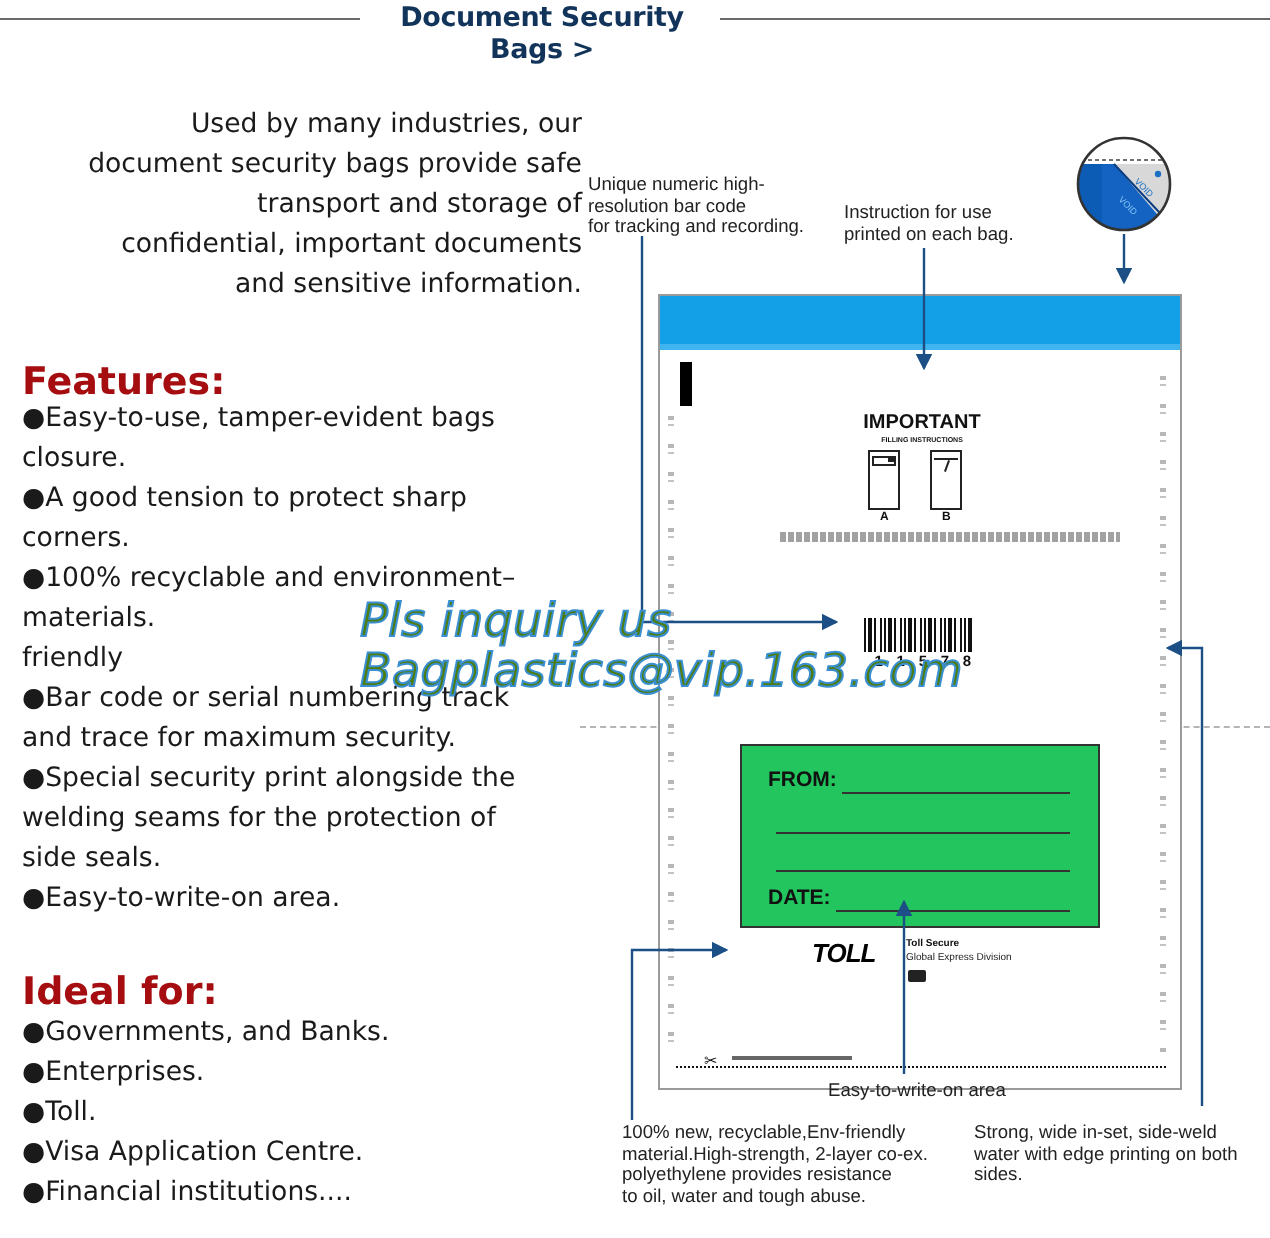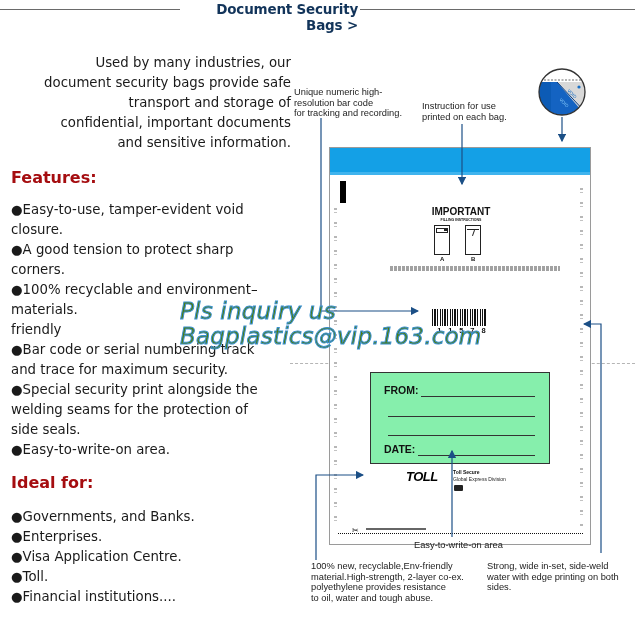--- a/index.html
+++ b/index.html
@@ -4,26 +4,26 @@
 <style>
   * { box-sizing: border-box; margin: 0; padding: 0; }
   html, body { width: 635px; height: 619px; background: #ffffff; overflow: hidden; }
   body { position: relative; font-family: "DejaVu Sans", sans-serif; color: #111; }
 
   
   .hdr { position: absolute; left: 0; top: 0; width: 635px; height: 22px; }
   .hdr-line { position: absolute; top: 9px; height: 1px; background: #6a6a6a; }
   .hdr-line.l { left: 0; width: 180px; }
   .hdr-line.r { left: 360px; width: 275px; }
-  .hdr-title { position: absolute; left: 184px; top: 1px; width: 174px; text-align: right;
+  .hdr-title { position: absolute; left: 184px; top: 1px; width: 174px; text-align: center;
     font-family: "DejaVu Sans", sans-serif; font-weight: bold; font-size: 13.5px; color: #12345a; letter-spacing: -0.2px; }
 
   
   .left { position: absolute; left: 11px; top: 53px; width: 280px; font-size: 13.3px; line-height: 20px; color: #1a1a1a; text-align: right; }
-  .sect { color: #a50d10; font-weight: bold; font-size: 16px; }
+  .sect { color: #a50d10; font-weight: bold; font-size: 19px; margin-top: 12px; }
   .feat-h { position: absolute; left: 11px; top: 168px; }
   .feat-list { position: absolute; left: 11px; top: 200px; width: 280px; font-size: 13.3px; line-height: 20px; color: #1a1a1a; }
   .ideal-h { position: absolute; left: 11px; top: 473px; }
   .ideal-list { position: absolute; left: 11px; top: 507px; width: 280px; font-size: 13.3px; line-height: 20px; color: #1a1a1a; }
   .li { display: block; }
 
   
   .diag { position: absolute; left: 0; top: 0; width: 635px; height: 619px; pointer-events: none; }
   .diag * { pointer-events: auto; }
   .cap { position: absolute; font-family: "Liberation Sans", sans-serif; font-size: 9.3px; line-height: 10.5px; color: #222; white-space: pre; }
@@ -37,21 +37,21 @@
   .imp { position: absolute; left: 96px; top: 58px; width: 70px; text-align: center; font-family: "Liberation Sans", sans-serif; font-weight: bold; font-size: 10px; color: #111; }
   .imp-sub { position: absolute; left: 96px; top: 70px; width: 70px; text-align: center; font-family: "Liberation Sans", sans-serif; font-weight: bold; font-size: 3.5px; color: #111; }
   .env-ic { position: absolute; top: 77px; width: 16px; height: 30px; border: 1px solid #222; background: #fff; }
   .env-lbl { position: absolute; top: 108px; font-family: "Liberation Sans", sans-serif; font-weight: bold; font-size: 6px; color: #111; }
   .fine { position: absolute; left: 60px; top: 118px; width: 170px; height: 5px; background: repeating-linear-gradient(to right, #555 0 3px, transparent 3px 4px); opacity: .55; }
 
   .barcode { position: absolute; left: 102px; top: 161px; width: 55px; height: 17px;
     background: repeating-linear-gradient(to right, #111 0 1px, #fff 1px 2px, #111 2px 4px, #fff 4px 5px, #111 5px 6px, #fff 6px 8px, #111 8px 9px, #fff 9px 10px); }
   .barnum { position: absolute; left: 102px; top: 178px; width: 56px; font-family: Liberation Sans, sans-serif; font-weight: bold; font-size: 7.5px; letter-spacing: 2.4px; color: #111; text-align: right; }
 
-  .form { position: absolute; left: 40px; top: 224px; width: 180px; height: 92px; background: #86efac; border: 1.5px solid #333; padding-left: 29px; }
+  .form { position: absolute; left: 40px; top: 224px; width: 180px; height: 92px; background: #22c55e; border: 1.5px solid #333; padding-left: 29px; }
   .form-lbl { position: absolute; font-family: "Liberation Sans", sans-serif; font-weight: bold; font-size: 10.5px; color: #111; }
   .form-line { position: absolute; height: 1px; background: #333; }
 
   .toll { position: absolute; left: 76px; top: 321px; font-family: "Liberation Sans", sans-serif; font-weight: bold; font-style: italic; font-size: 13px; letter-spacing: -0.5px; color: #000; }
   .toll-sec { position: absolute; left: 123px; top: 321px; font-family: "Liberation Sans", sans-serif; font-weight: bold; font-size: 5px; color: #111; }
   .toll-div { position: absolute; left: 123px; top: 328px; font-family: "Liberation Sans", sans-serif; font-size: 5px; color: #222; }
   .toll-ic { position: absolute; left: 124px; top: 337px; width: 9px; height: 6px; background: #222; border-radius: 1px; }
 
   .cut { position: absolute; left: 8px; top: 385px; width: 245px; height: 1px; border-top: 1.5px dotted #111; }
   .scissor { position: absolute; left: 22px; top: 378px; font-size: 8px; color: #111; }
@@ -74,41 +74,41 @@
 <div class="left intro">
   <span class="li">Used by many industries, our</span>
   <span class="li">document security bags provide safe</span>
   <span class="li">transport and storage of</span>
   <span class="li">confidential, important documents</span>
   <span class="li">and sensitive information.</span>
 </div>
 
 <div class="sect feat-h">Features:</div>
 <div class="feat-list">
-  <span class="li">●Easy-to-use, tamper-evident void</span>
+  <span class="li">●Easy-to-use, tamper-evident bags</span>
   <span class="li">closure.</span>
   <span class="li">●A good tension to protect sharp</span>
   <span class="li">corners.</span>
   <span class="li">●100% recyclable and environment–</span>
   <span class="li">materials.</span>
   <span class="li">friendly</span>
   <span class="li">●Bar code or serial numbering track</span>
   <span class="li">and trace for maximum security.</span>
   <span class="li">●Special security print alongside the</span>
   <span class="li">welding seams for the protection of</span>
   <span class="li">side seals.</span>
   <span class="li">●Easy-to-write-on area.</span>
 </div>
 
 <div class="sect ideal-h">Ideal for:</div>
 <div class="ideal-list">
   <span class="li">●Governments, and Banks.</span>
   <span class="li">●Enterprises.</span>
+  <span class="li">●Toll.</span>
   <span class="li">●Visa Application Centre.</span>
-  <span class="li">●Toll.</span>
   <span class="li">●Financial institutions....</span>
 </div>
 
 <div class="diag">
 
   <div class="dash"></div>
 
   <div class="cap" style="left:294px; top:87px;">Unique numeric high-
 resolution bar code
 for tracking and recording.</div>

